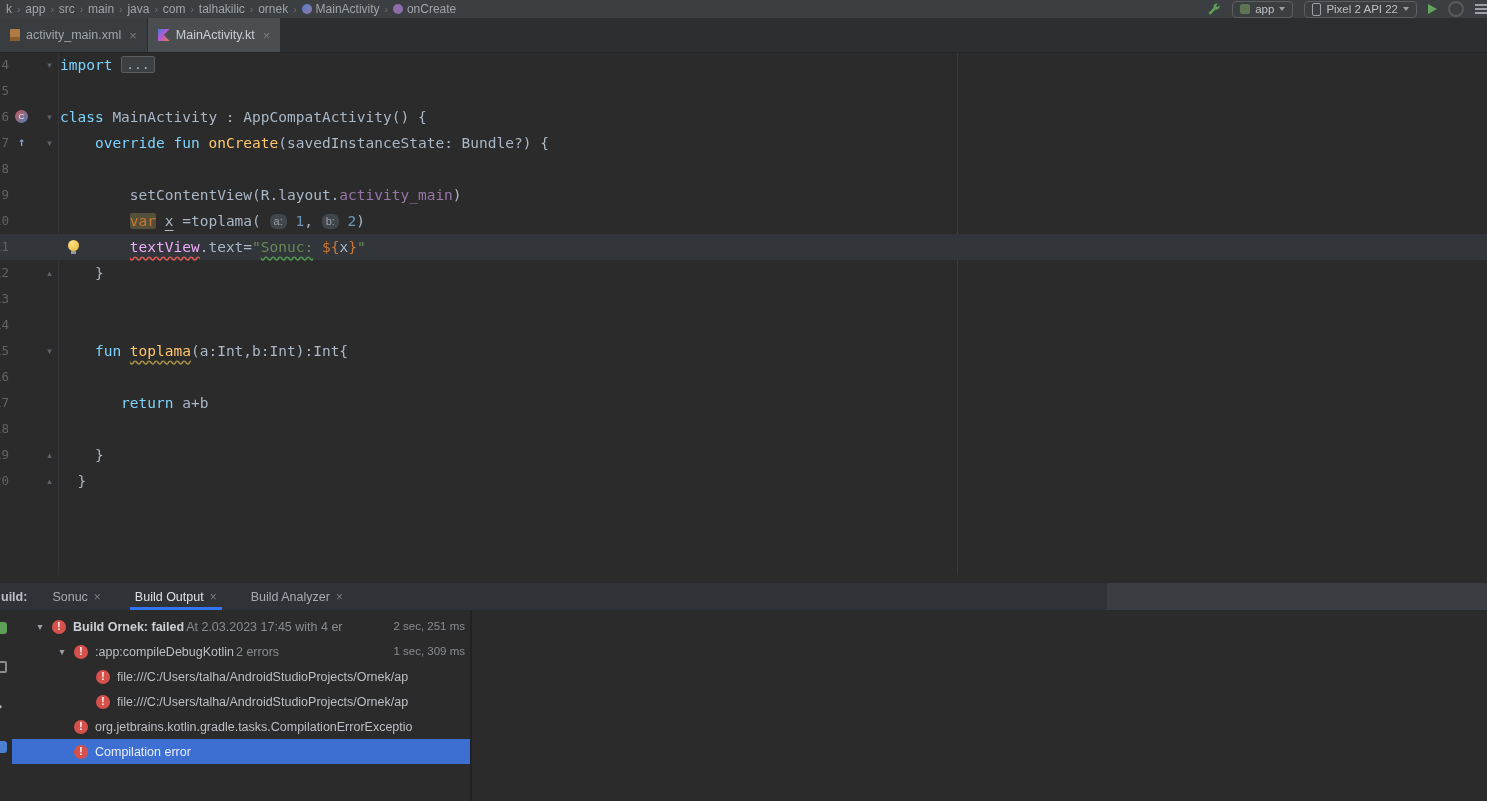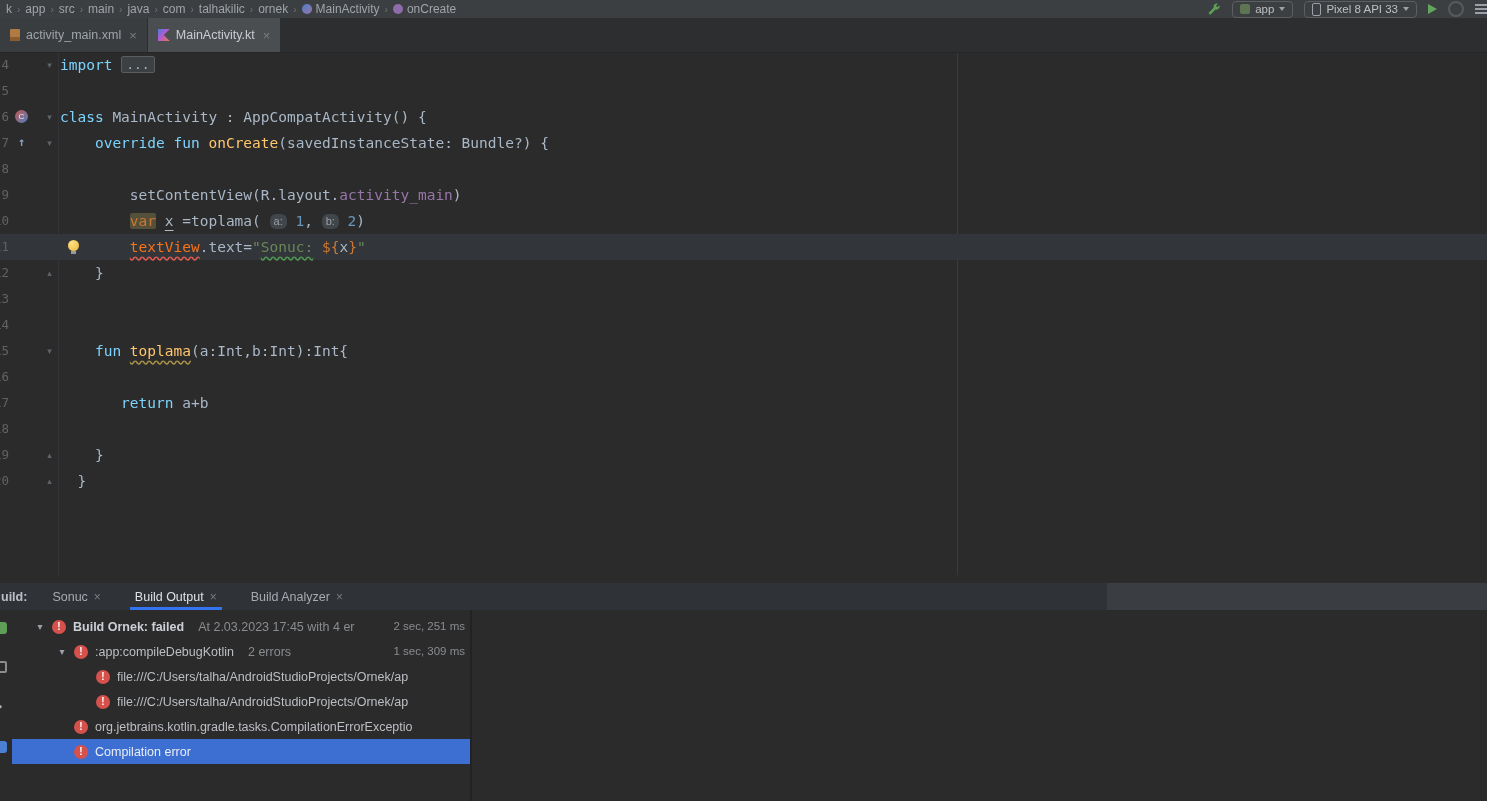--- a/index.html
+++ b/index.html
@@ -59,21 +59,21 @@
   .bulb{position:absolute;left:68px;top:6px;width:11px;height:11px;border-radius:50%;
         background:radial-gradient(circle at 35% 30%,#ffe082,#eab83b)}
   .bulb::after{content:"";position:absolute;left:3px;bottom:-3px;width:5px;height:3px;background:#9a9a9a}
   .code{position:absolute;left:60px;top:0;color:#a9b7c6}
   .sg-k{color:#7dd3fc}
   .sg-f{color:#ffc66b}
   .sg-n{color:#6897bb}
   .sg-s{color:#6a8759}
   .sg-i{color:#9876aa;}
   .sg-p{color:#a9b7c6}
-  .sg-e{color:#f97316;text-decoration-line:underline;text-decoration-style:wavy;
+  .sg-e{color:#f0abfc;text-decoration-line:underline;text-decoration-style:wavy;
         text-decoration-color:#e05a4f;text-underline-offset:4px}
   .sg-w{color:#6a8759;text-decoration-line:underline;text-decoration-style:wavy;
         text-decoration-color:#4f9a51;text-underline-offset:4px}
   .sg-t{color:#ffc66b;text-decoration-line:underline;text-decoration-style:wavy;
         text-decoration-color:#a89046;text-underline-offset:4px}
   .sg-u{color:#a9b7c6;text-decoration-line:underline;text-decoration-color:#b8bcc0;text-underline-offset:4px}
   .sg-v{color:#cc7832;background:#55503a;border-radius:2px}
   .sg-b{color:#cc7832}
   .sg-d{display:inline-block;background:#3d4042;border:1px solid #5a5e60;border-radius:2px;
         color:#a9b7c6;padding:0 4px;line-height:15px;font-size:13px;vertical-align:1px}
@@ -103,21 +103,21 @@
   .sic.s3{top:90px;color:#b7babd;font-size:12px;background:none;font-weight:bold}
   .sic.s4{top:131px;background:#4a7fd1;border-radius:3px}
   .tree{position:absolute;left:12px;top:4px;width:458px}
   .trow{position:relative;height:25px;display:flex;align-items:center;font-size:12.5px;
         color:#bcbfc4;white-space:nowrap;overflow:hidden}
   .trow.sel{background:#3c6fd1;color:#e9edf4}
   .tchev{width:24px;text-align:center;color:#9da0a8;font-size:10px;flex:none}
   .ticon{width:14px;height:14px;border-radius:50%;background:#d6514b;color:#fff;font-size:10px;
          font-weight:bold;display:flex;align-items:center;justify-content:center;margin-right:7px;flex:none}
   .ttitle.bold{font-weight:bold;color:#ccd0d6}
-  .tsub{color:#898c91;margin-left:14px}
+  .tsub{color:#898c91;margin-left:2px}
   .tdur{position:absolute;right:5px;top:0;height:25px;line-height:25px;color:#898c91;
         font-size:11.5px;background:#2b2b2b;padding-left:8px}
   .vdiv{position:absolute;left:470px;top:0;bottom:0;width:2px;background:#202225}
   .console{position:absolute;left:472px;top:0;right:0;bottom:0;padding:8px 0 0 15px;
            font-family:"DejaVu Sans Mono",monospace;font-size:13.5px;color:#f0524d}
 </style>
 </head>
 <body>
 
 <div id="root">
@@ -172,21 +172,21 @@
           <path d="M12.8 1.8a3.6 3.6 0 0 0-4.7 4.3L2.6 11.6l2 2 5.5-5.5a3.6 3.6 0 0 0 4.3-4.7L12.2 5.6 10.6 4z" fill="#5f9e57"></path>
         </svg>
       </span>
       <span class="combo">
         <span class="mod-ic"></span>
         <span>app</span>
         <span class="caret"></span>
       </span>
       <span class="combo">
         <span class="phone-ic"></span>
-        <span>Pixel 8 API 33</span>
+        <span>Pixel 2 API 22</span>
         <span class="caret"></span>
       </span>
       <span class="run-ic"></span>
       <span class="dim-ic"></span>
       <span class="burger">
           <i></i>
           <i></i>
           <i></i>
         </span>
     </div>

